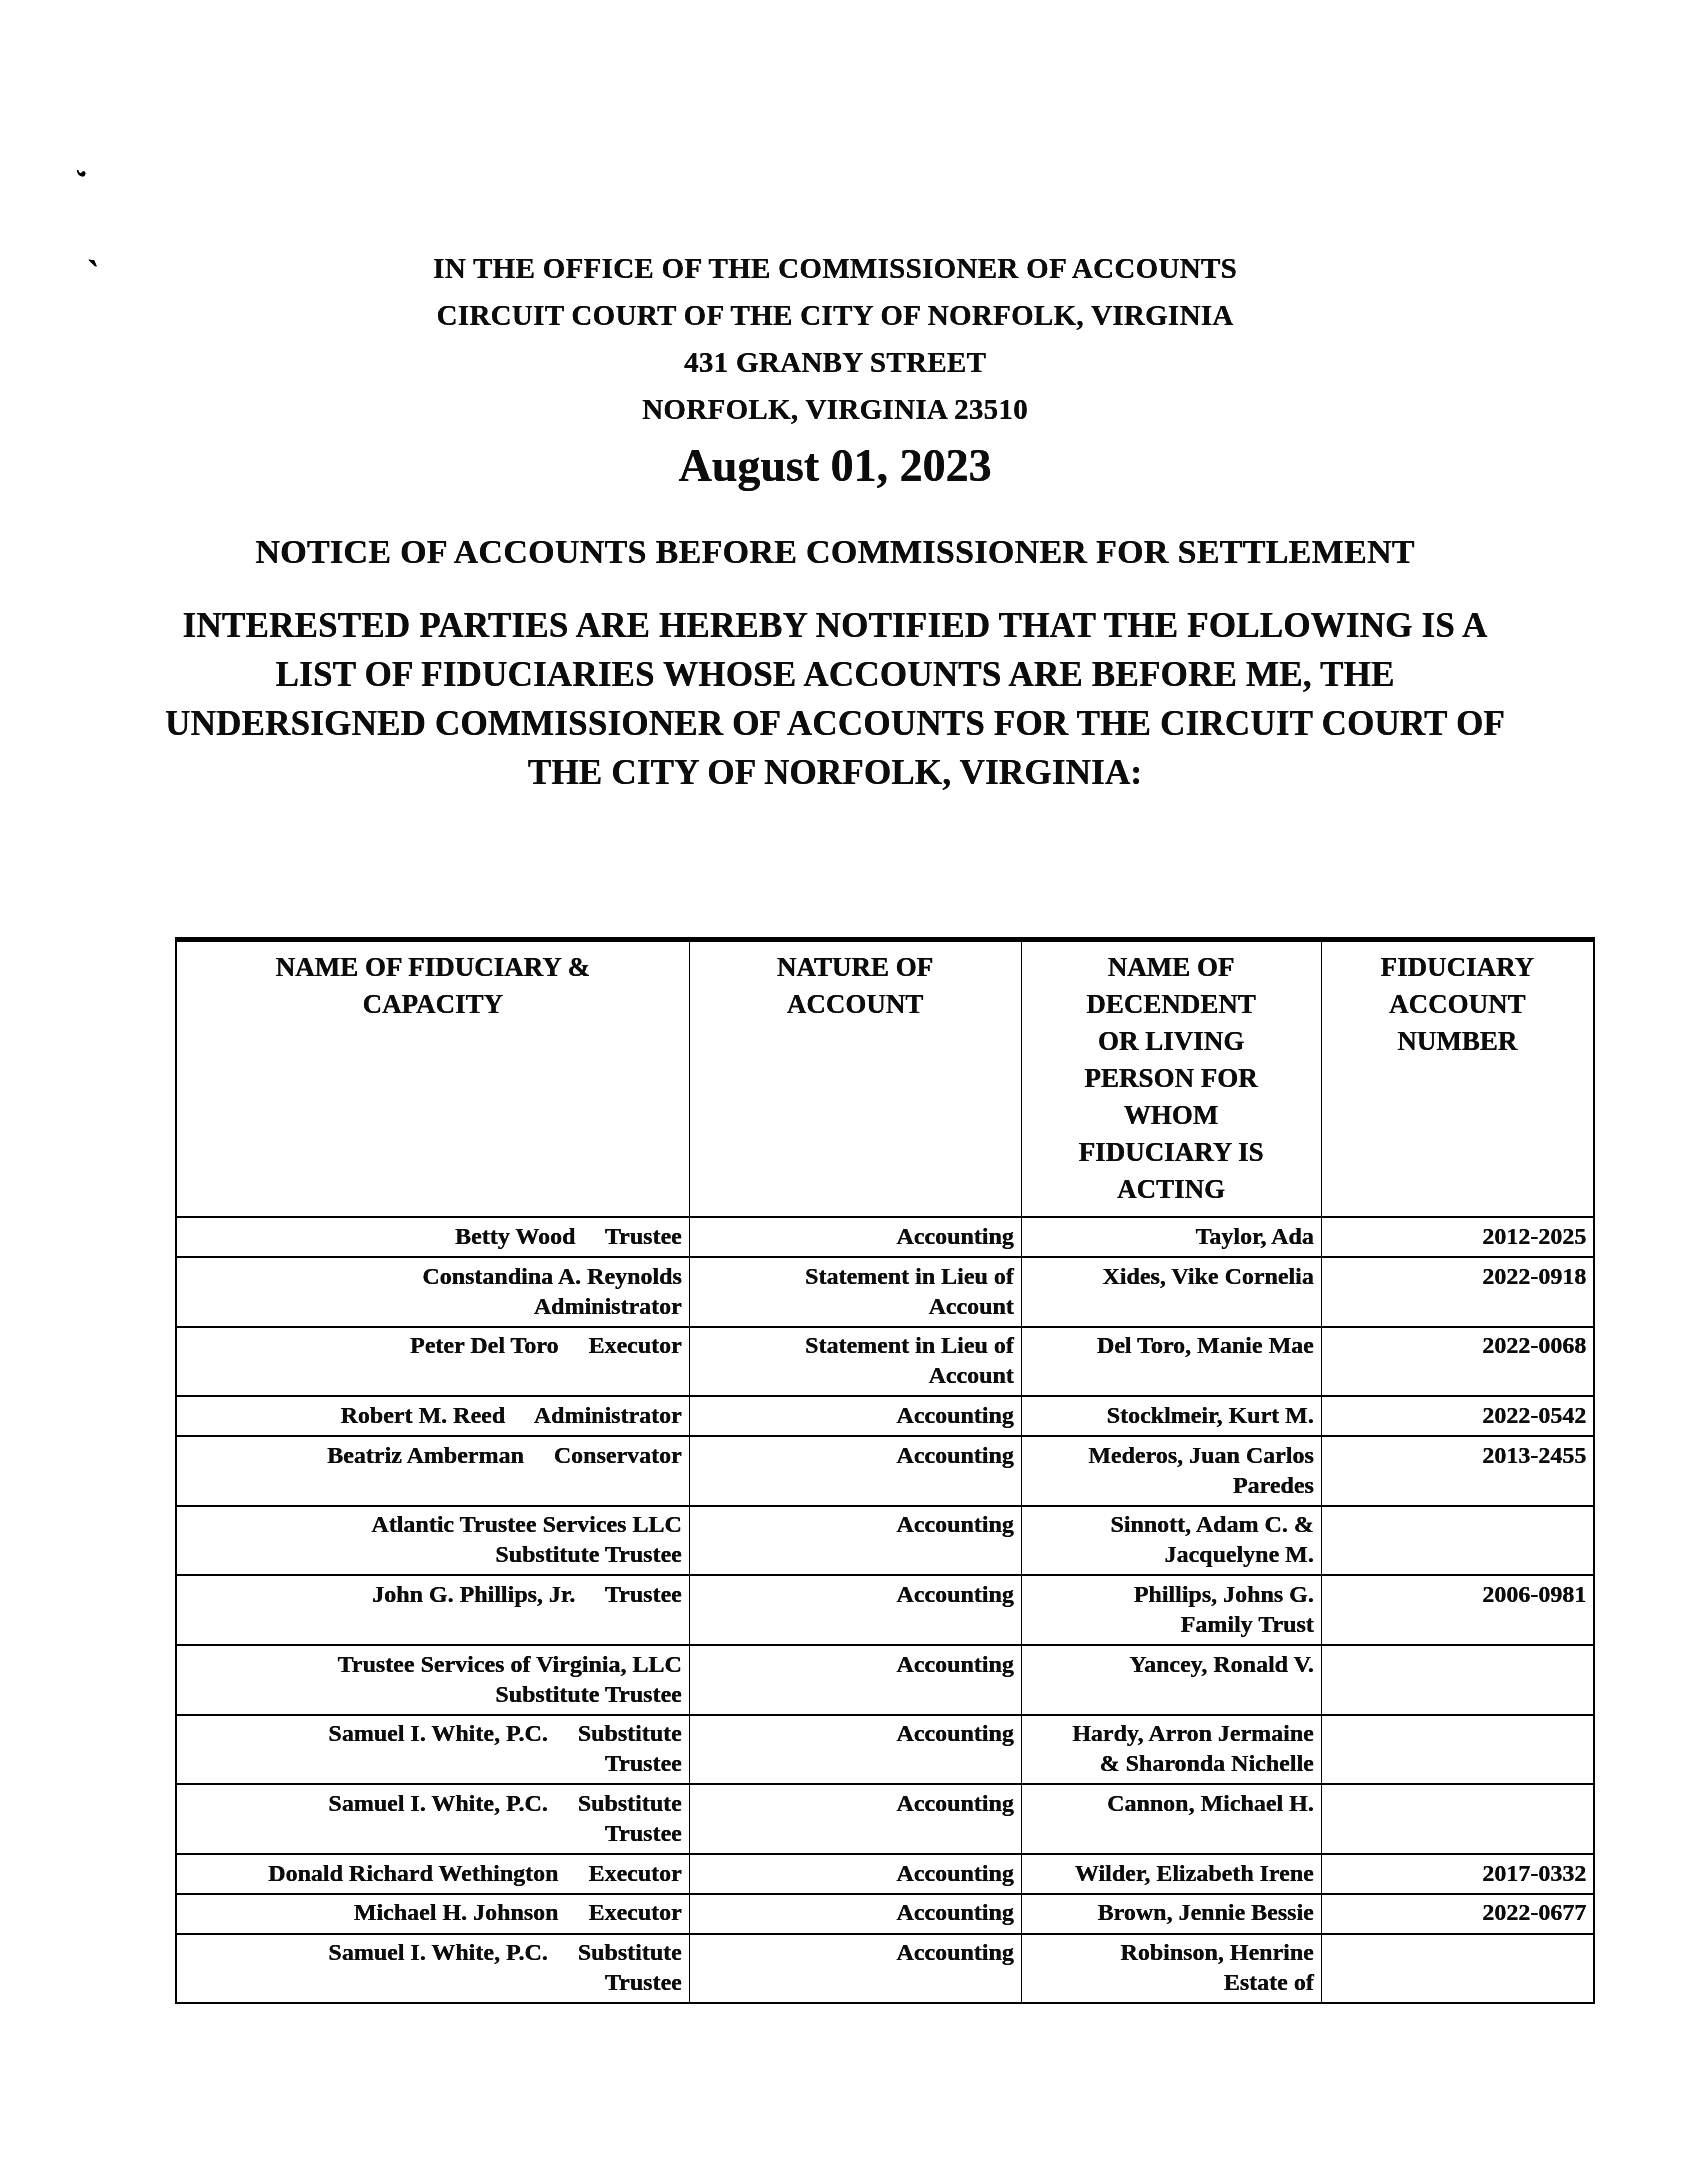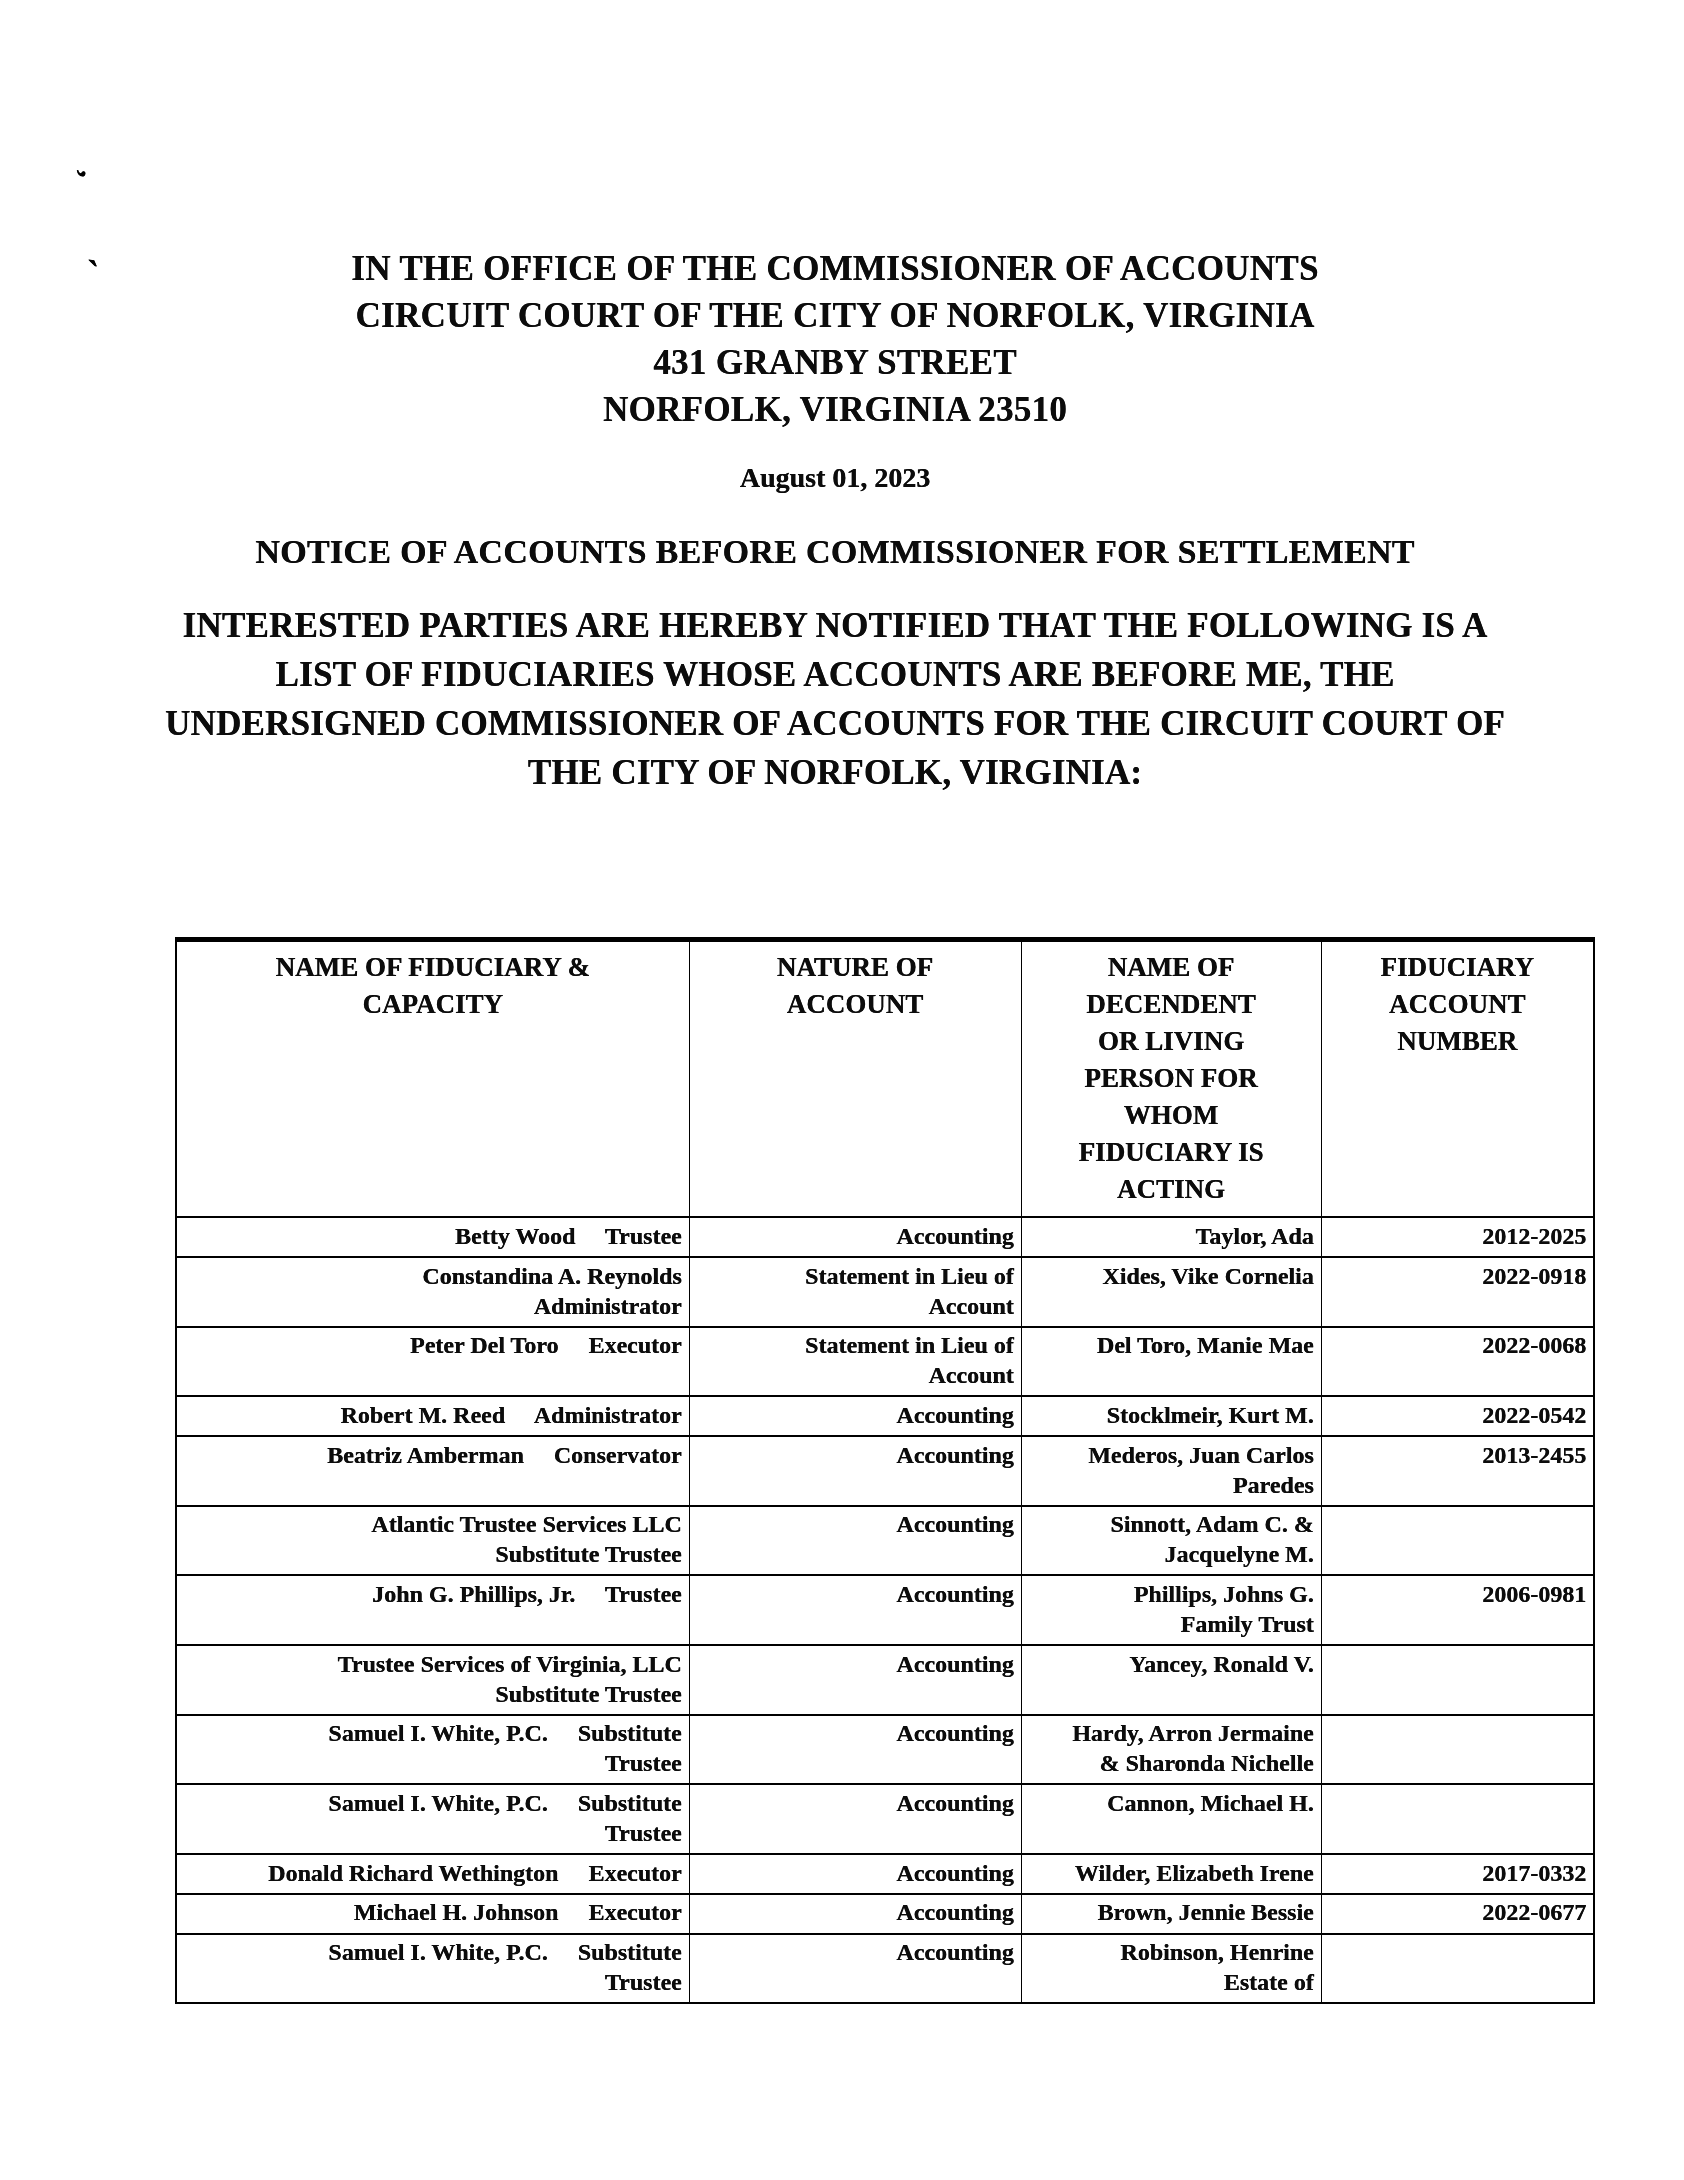--- a/index.html
+++ b/index.html
@@ -20,22 +20,22 @@
   .scan-mark-1 { left: 87px; top: 160px; font-size: 29px; transform: rotate(95deg); }
   .scan-mark-2 { left: 85px; top: 254px; font-size: 39px; transform: rotate(8deg); }
 
   .centered-block {
     position: absolute;
     left: 0;
     width: 1670px;
     text-align: center;
     white-space: pre-line;
   }
-  .masthead     { top: 245px; font-size: 35px; line-height: 47px; letter-spacing: 0.3px; }
-  .notice-date  { top: 456px; font-size: 28px; line-height: 43px; }
+  .masthead     { top: 245px; font-size: 29px; line-height: 47px; letter-spacing: 0.3px; }
+  .notice-date  { top: 444px; font-size: 46px; line-height: 43px; }
   .notice-title { top: 530px; font-size: 34px; line-height: 43px; letter-spacing: 0.3px; }
   .notice-body  { top: 601px; font-size: 35px; line-height: 49px; letter-spacing: 0.2px; }
 
   .table-wrap { position: absolute; left: 175px; top: 937px; }
   table.accounts {
     border-collapse: collapse;
     table-layout: fixed;
     width: 1417px;
     border: 2.6px solid #000;
     border-top-width: 5.1px;

